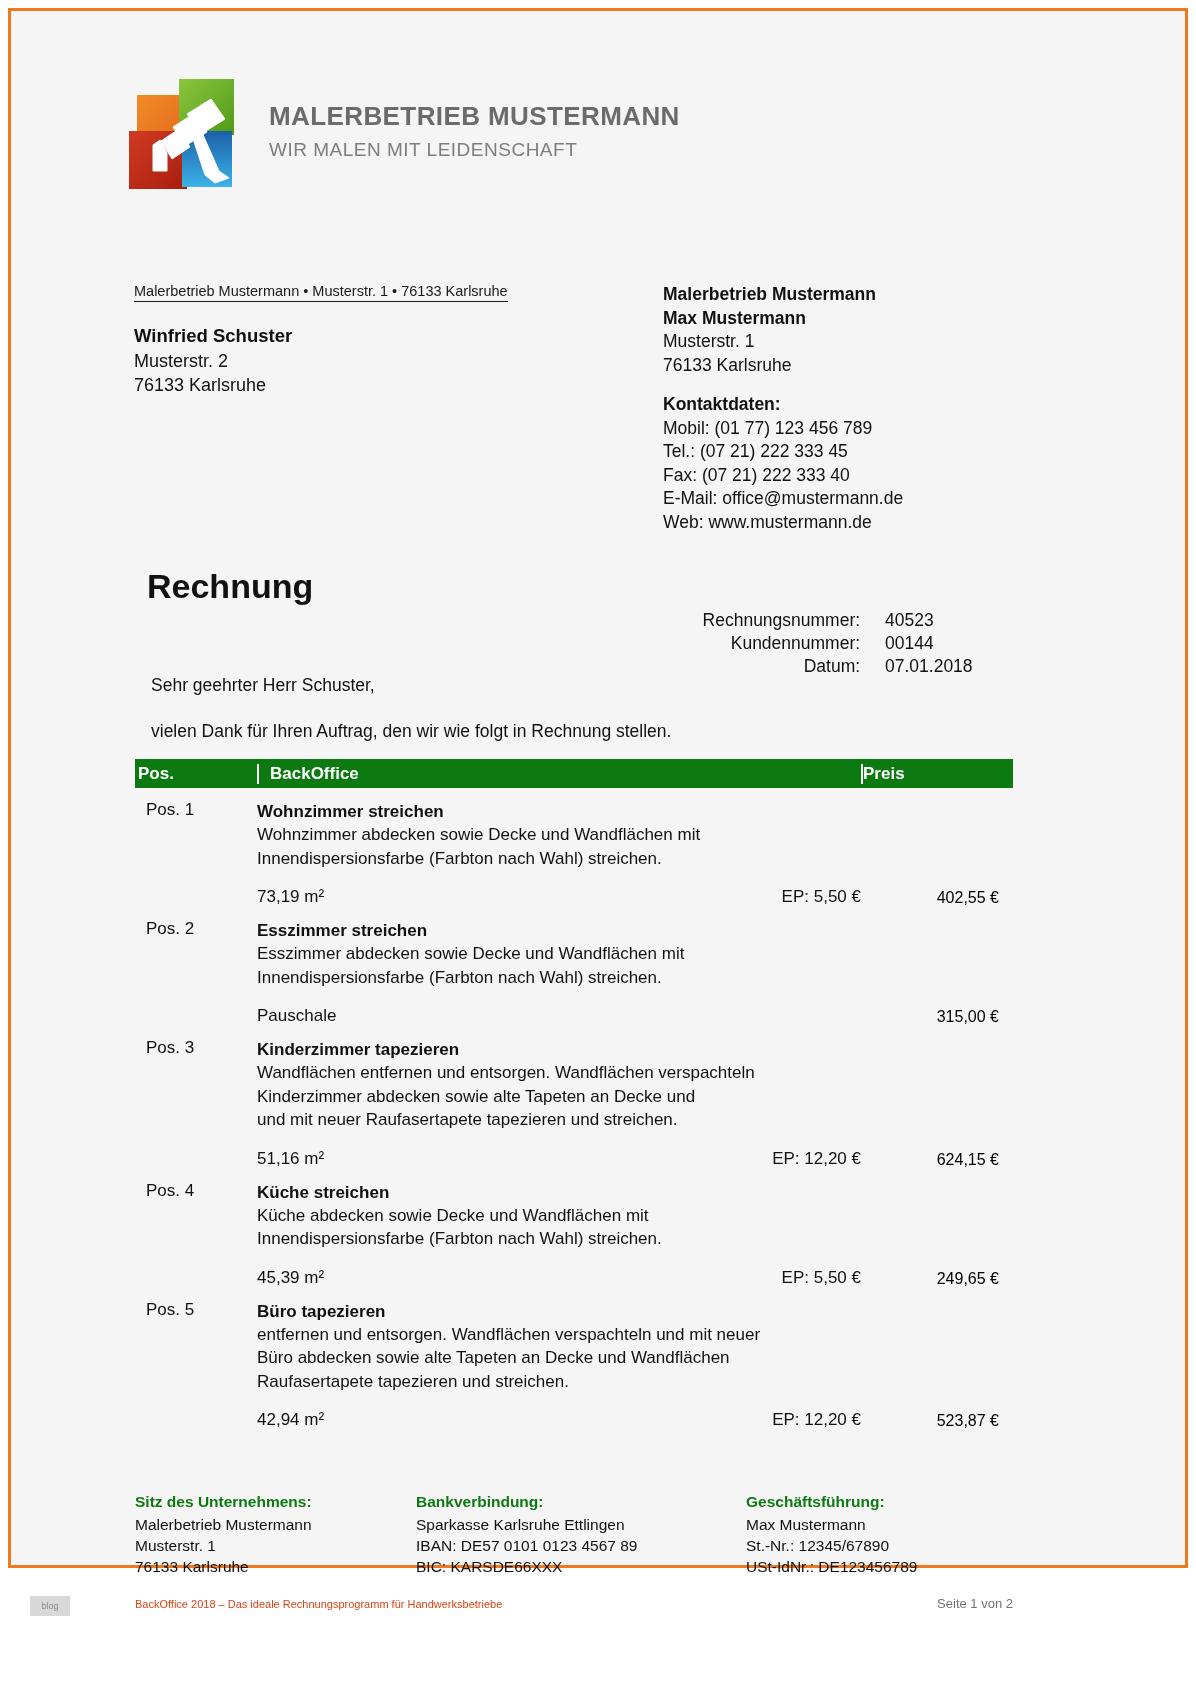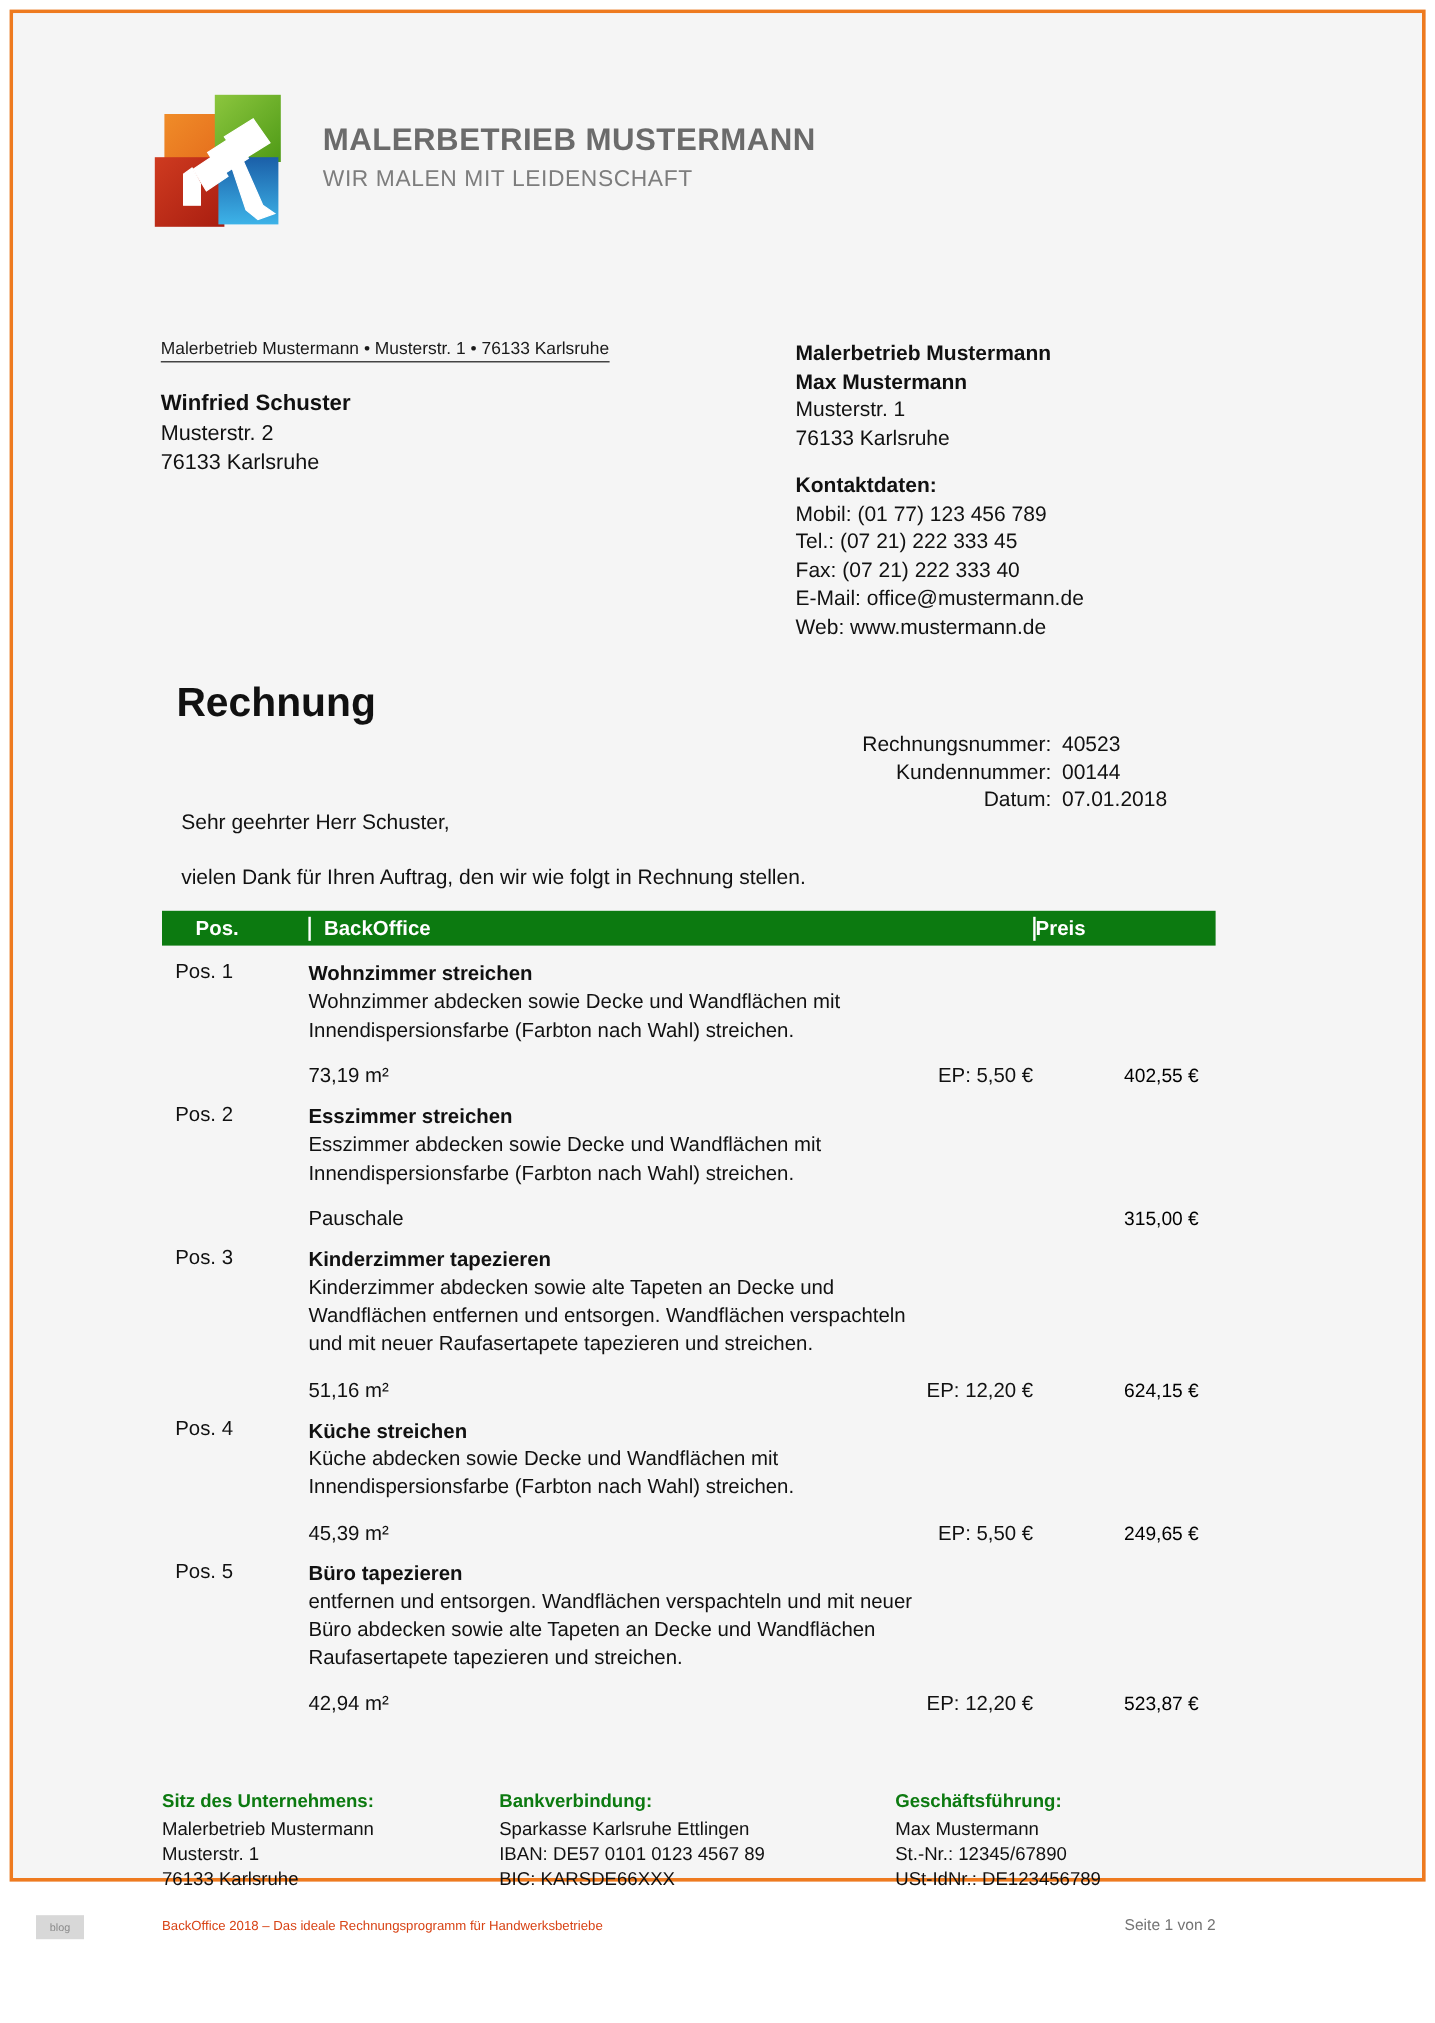--- a/index.html
+++ b/index.html
@@ -153,21 +153,21 @@
     font-size: 17.5px;
     line-height: 23px;
     color: #111;
     text-align: right;
   }
   .meta-row { white-space: nowrap; }
   .meta-row .val {
     display: inline-block;
     width: 104px;
     text-align: left;
-    margin-left: 4px;
+    margin-left: 20px;
   }
 
   .salutation {
     position: absolute;
     left: 140px;
     top: 664px;
     font-size: 17.5px;
     color: #111;
   }
   .intro {
@@ -187,21 +187,21 @@
   }
   .tbl-head {
     display: flex;
     background: #0c7a10;
     height: 29px;
     align-items: center;
     color: #ffffff;
     font-weight: bold;
     font-size: 17px;
   }
-  .th-pos   { width: 122px; padding-left: 28px; }
+  .th-pos   { width: 122px; padding-left: 3px; }
   .th-desc  { flex: 1; padding-left: 11px; border-left: 2px solid #ffffff; }
   .th-price { width: 152px; padding-right: 2px; 
               border-left: 2px solid #ffffff; }
 
   .row {
     display: flex;
     padding-top: 12px;
   }
   .c-pos {
     width: 122px;
@@ -379,22 +379,22 @@
             <div class="calc-ep"></div>
           </div>
         </div>
         <div class="calc-sum" style="align-self:flex-end">315,00 €</div>
       </div>
 
       <div class="row">
         <div class="c-pos">Pos. 3</div>
         <div class="c-body">
           <div class="item-title">Kinderzimmer tapezieren</div>
+          <div class="item-desc">Wandflächen entfernen und entsorgen. Wandflächen verspachteln</div>
           <div class="item-desc">Kinderzimmer abdecken sowie alte Tapeten an Decke und</div>
-          <div class="item-desc">Wandflächen entfernen und entsorgen. Wandflächen verspachteln</div>
           <div class="item-desc">und mit neuer Raufasertapete tapezieren und streichen.</div>
           <div class="item-calc">
             <div class="calc-qty">51,16 m²</div>
             <div class="calc-ep">EP: 12,20 €</div>
           </div>
         </div>
         <div class="calc-sum" style="align-self:flex-end">624,15 €</div>
       </div>
 
       <div class="row">

